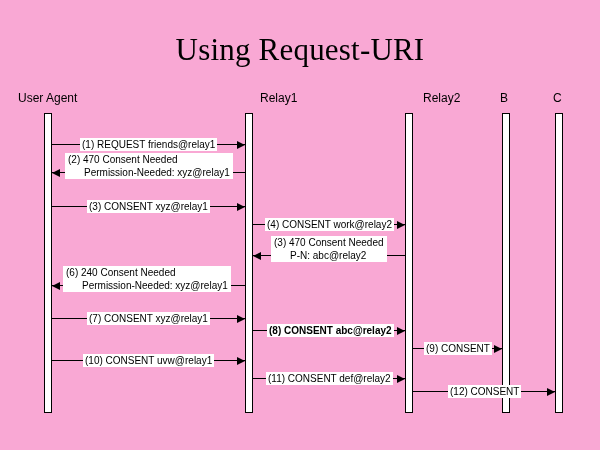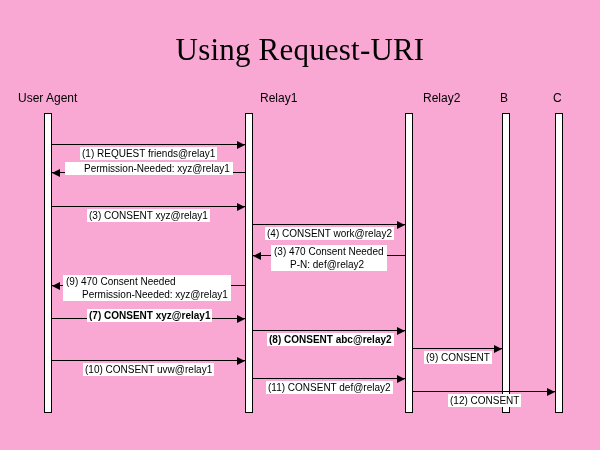--- a/index.html
+++ b/index.html
@@ -65,21 +65,20 @@
   }
   .msg-label {
     position: absolute;
     font-family: "Liberation Sans", sans-serif;
     font-size: 10px;
     line-height: 13px;
     color: #000000;
     white-space: nowrap;
     background: #ffffff;
     padding: 0 2px;
-    margin-top: 9px;
   }
   .msg-label.multi {
     padding: 0 3px;
   }
   .msg-label .ln {
     display: block;
   }
   .indent1 { padding-left: 16px; }
 </style>
 </head>
@@ -103,47 +102,48 @@
     </div>
   <div id="messages-layer">
       <div class="msg-line" style="left: 52px; top: 144px; width: 193px;"></div>
       <div class="arrowhead right" style="top: 140.5px; left: 237px;"></div>
       <div class="msg-label" style="left: 80px; top: 138px;">
         <span class="ln">(1) REQUEST friends@relay1</span>
       </div>
       <div class="msg-line" style="left: 52px; top: 172px; width: 193px;"></div>
       <div class="arrowhead left" style="top: 168.5px; left: 52px;"></div>
       <div class="msg-label multi" style="left: 65px; top: 153px;">
+        <span class="ln">(2) 470 Consent Needed</span>
         <span class="ln indent1">Permission-Needed: xyz@relay1</span>
       </div>
       <div class="msg-line" style="left: 52px; top: 206px; width: 193px;"></div>
       <div class="arrowhead right" style="top: 202.5px; left: 237px;"></div>
       <div class="msg-label" style="left: 87px; top: 200px;">
         <span class="ln">(3) CONSENT  xyz@relay1</span>
       </div>
       <div class="msg-line" style="left: 253px; top: 224px; width: 152px;"></div>
       <div class="arrowhead right" style="top: 220.5px; left: 397px;"></div>
       <div class="msg-label" style="left: 265px; top: 218px;">
         <span class="ln">(4) CONSENT work@relay2</span>
       </div>
       <div class="msg-line" style="left: 253px; top: 255px; width: 152px;"></div>
       <div class="arrowhead left" style="top: 251.5px; left: 253px;"></div>
       <div class="msg-label multi" style="left: 271px; top: 236px;">
         <span class="ln">(3) 470 Consent Needed</span>
-        <span class="ln indent1">P-N: def@relay2</span>
+        <span class="ln indent1">P-N: abc@relay2</span>
       </div>
       <div class="msg-line" style="left: 52px; top: 285px; width: 193px;"></div>
       <div class="arrowhead left" style="top: 281.5px; left: 52px;"></div>
       <div class="msg-label multi" style="left: 63px; top: 266px;">
-        <span class="ln">(9) 470 Consent Needed</span>
+        <span class="ln">(6) 240 Consent Needed</span>
         <span class="ln indent1">Permission-Needed: xyz@relay1</span>
       </div>
       <div class="msg-line" style="left: 52px; top: 318px; width: 193px;"></div>
       <div class="arrowhead right" style="top: 314.5px; left: 237px;"></div>
-      <div class="msg-label" style="left: 87px; top: 300px; font-weight: bold;">
+      <div class="msg-label" style="left: 87px; top: 312px;">
         <span class="ln">(7) CONSENT xyz@relay1</span>
       </div>
       <div class="msg-line" style="left: 253px; top: 330px; width: 152px;"></div>
       <div class="arrowhead right" style="top: 326.5px; left: 397px;"></div>
       <div class="msg-label" style="left: 267px; top: 324px; font-weight: bold;">
         <span class="ln">(8) CONSENT abc@relay2</span>
       </div>
       <div class="msg-line" style="left: 413px; top: 348px; width: 89px;"></div>
       <div class="arrowhead right" style="top: 344.5px; left: 494px;"></div>
       <div class="msg-label" style="left: 424px; top: 342px; text-align: right;">

